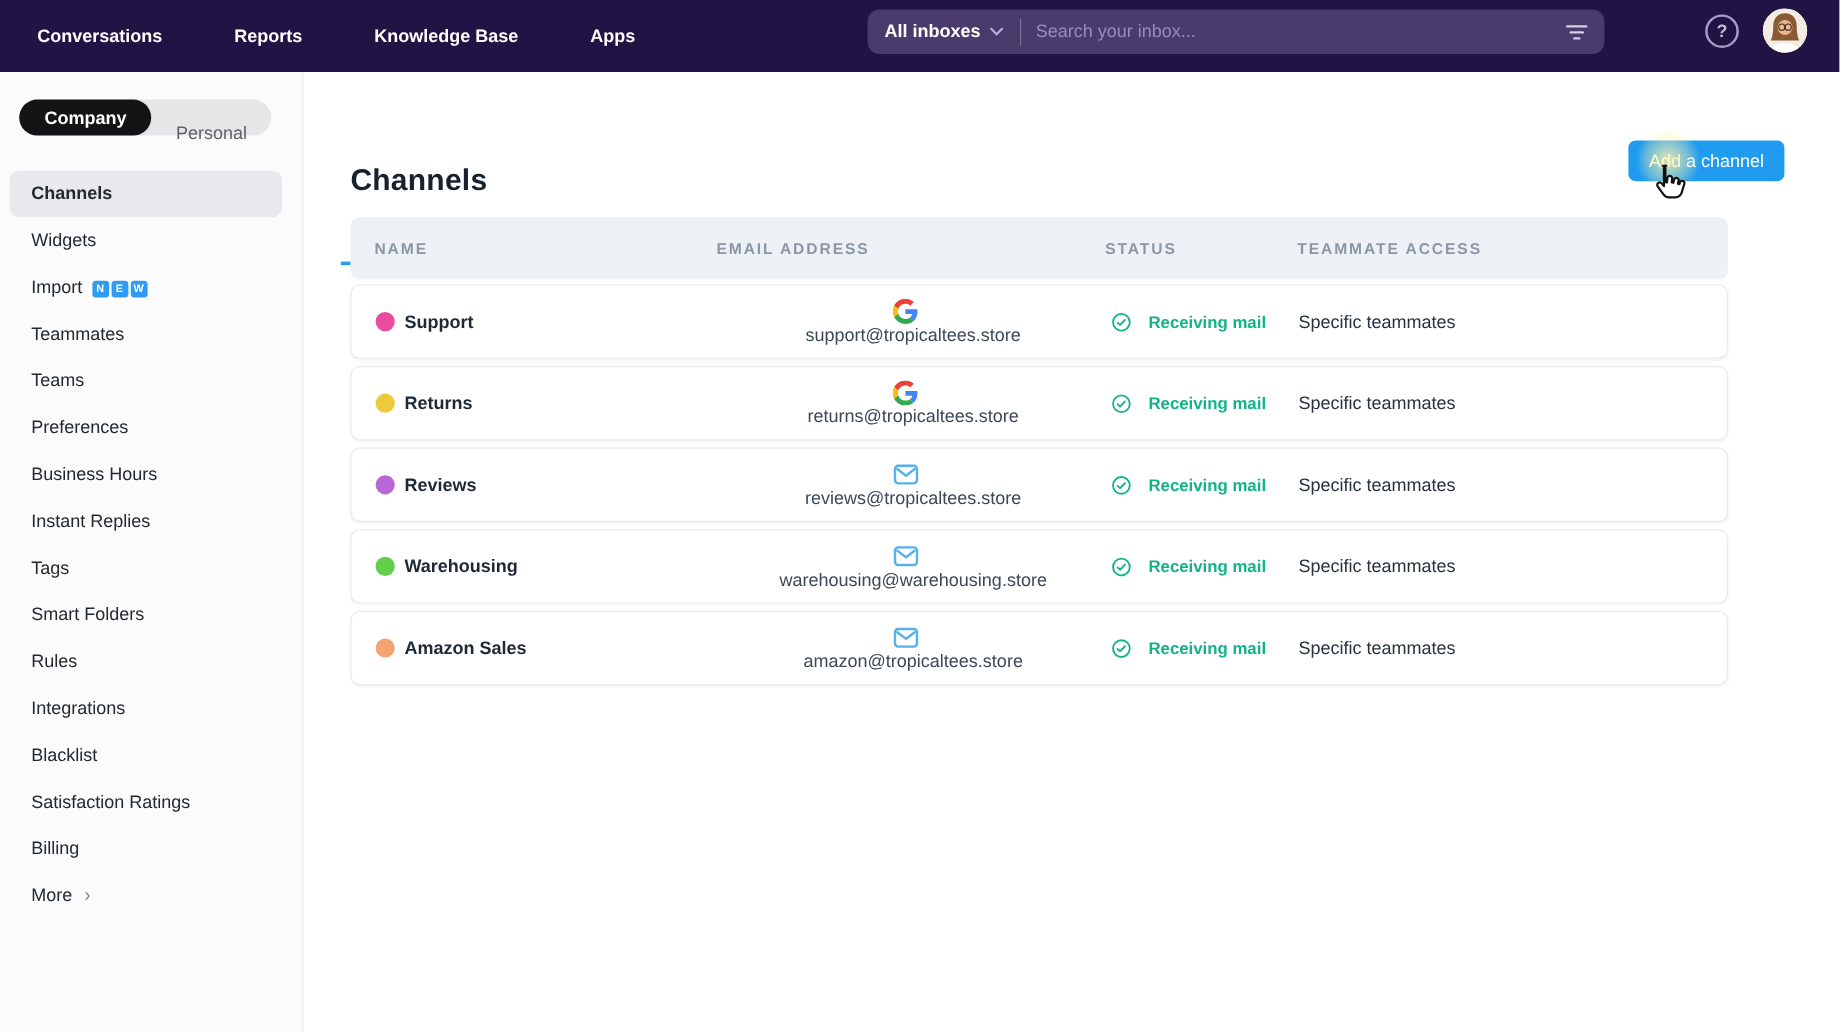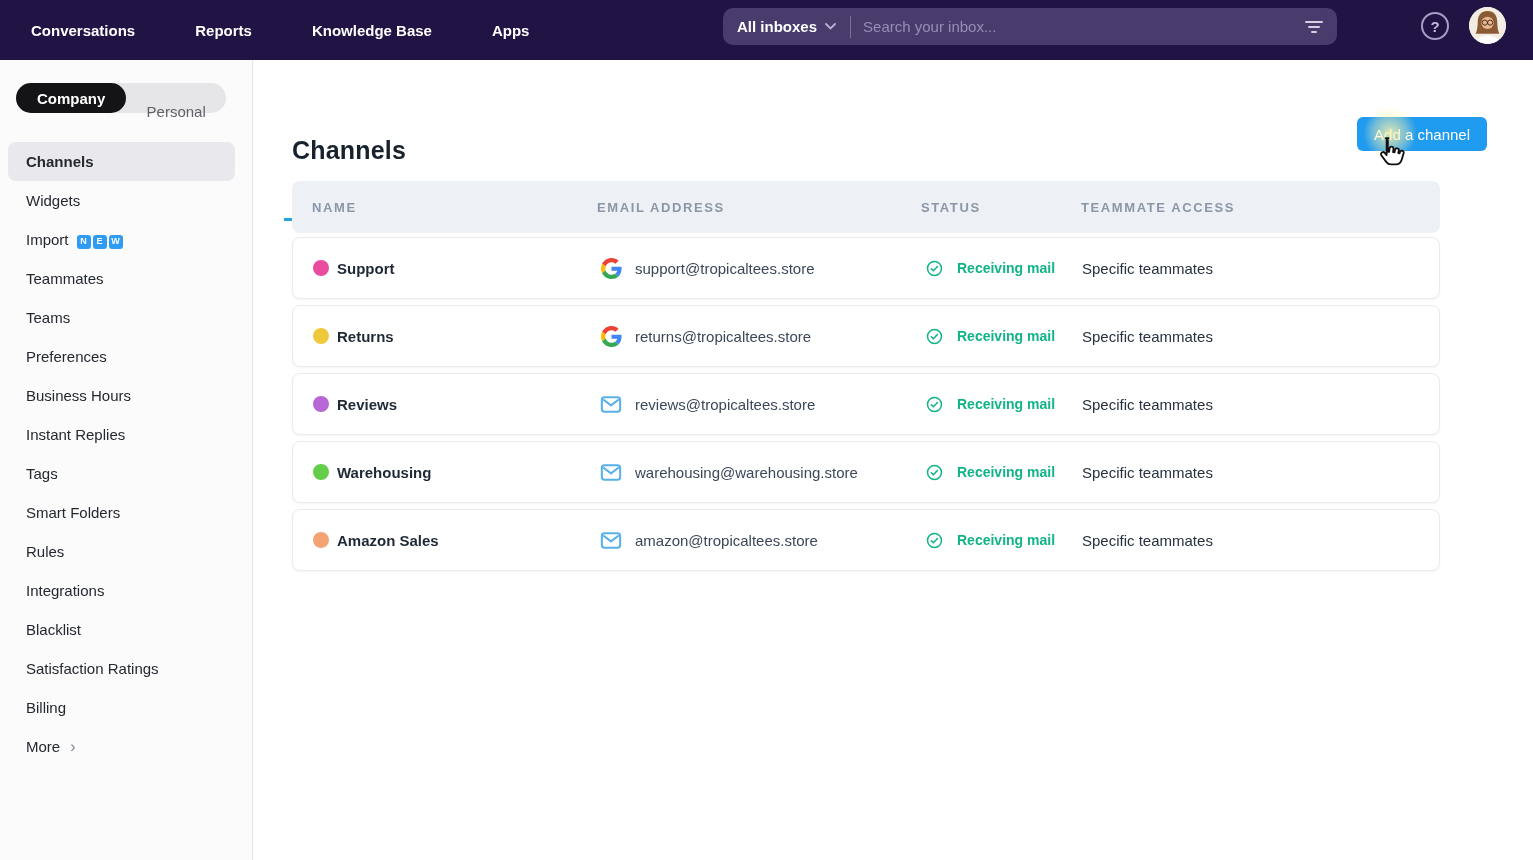--- a/index.html
+++ b/index.html
@@ -73,21 +73,21 @@
     font-size:13px; font-weight:700; letter-spacing:1.6px; color:var(--headtx); }
   .thead .th:first-child { padding-left:20px; }
   .rows { margin-top:4px; }
   .row { height:62px; background:#fff; border:1px solid #ebebee; border-radius:8px;
     box-shadow:0 1px 2px rgba(20,30,50,.05); margin-bottom:6px;
     display:grid; grid-template-columns:305px 324px 160px 359px; align-items:center; cursor:pointer; }
   .cell { display:flex; align-items:center; }
   .cell.name { padding-left:20px; }
   .dot { width:16px; height:16px; border-radius:50%; margin-right:8px; flex:none; }
   .nm { font-size:15px; font-weight:600; color:#1e2935; }
-  .cell.email { padding-left:2px; }
+  .cell.email { padding-left:2px;flex-direction:column; }
   .cell.email .provider { width:22px; height:22px; margin-right:13px; display:flex; align-items:center; justify-content:center; flex:none; }
   .em { font-size:15px; color:#3c4858; }
   .cell.status { padding-left:4px; }
   .cell.status svg { margin-right:7px; flex:none; }
   .st { font-size:14px; font-weight:700; color:var(--green); }
   .ac { font-size:15px; color:#28323e; }
 </style>
 </head>
 <body style="--topbar: #221345; --pill: #493b6b; --blue: #1f9bf0; --tabline: #27a3e3; --green: #12b389; --headbg: #edf1f6; --headtx: #8b96a6;">
 

